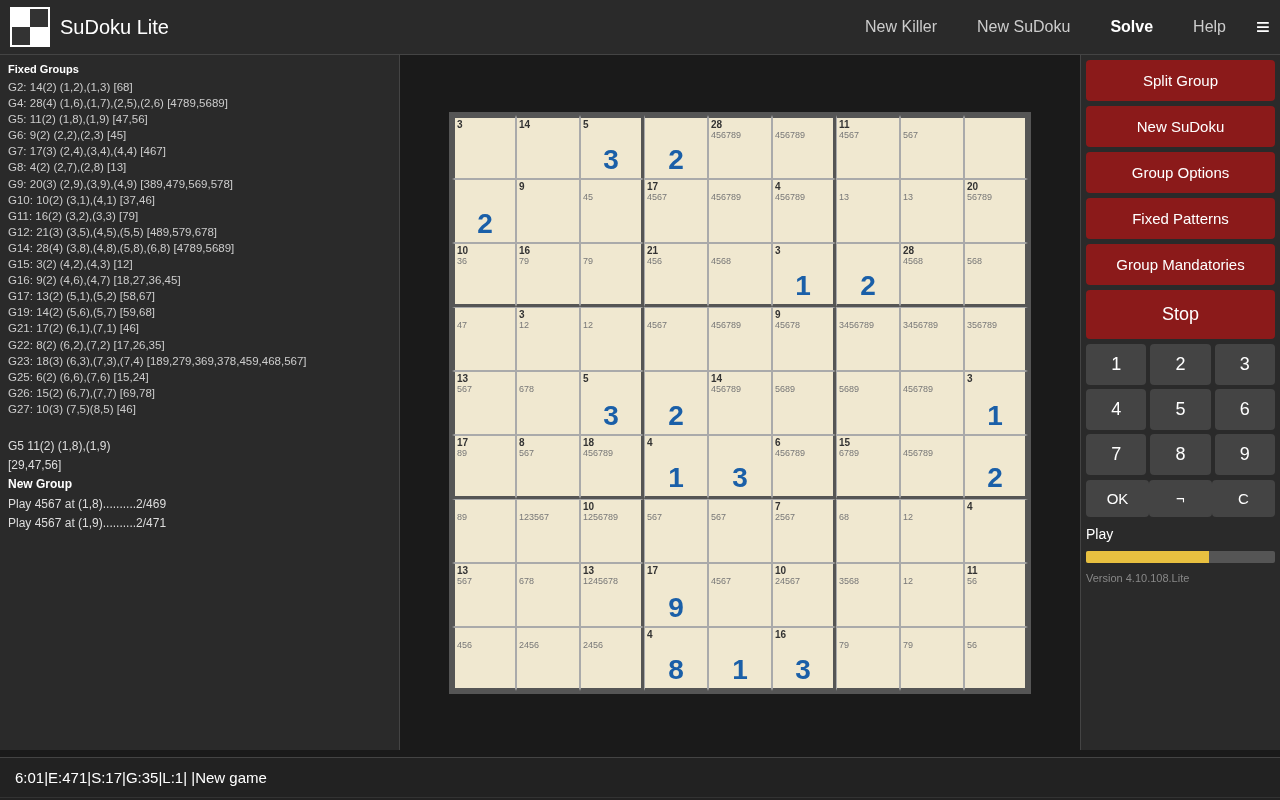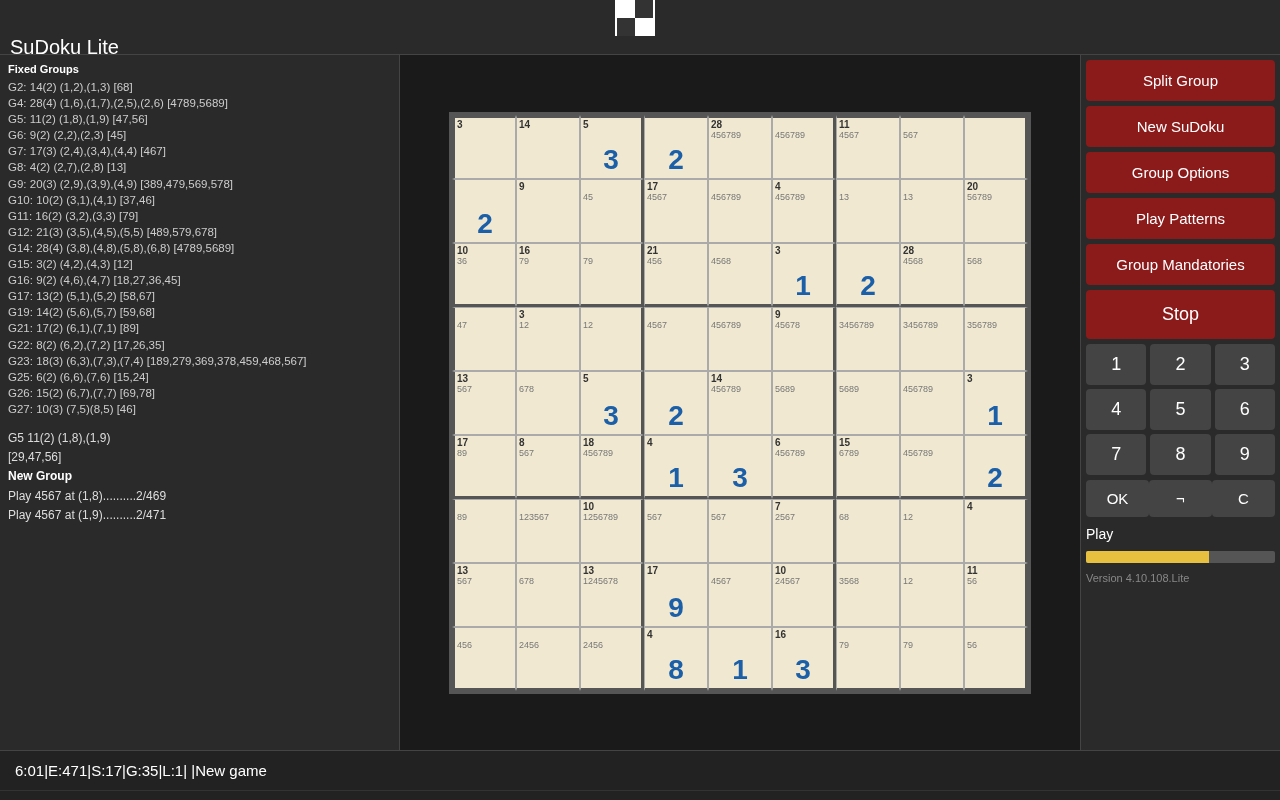--- a/index.html
+++ b/index.html
@@ -14,21 +14,20 @@
     }
 
     
     #top-bar {
       height: 55px;
       background: #2a2a2a;
       display: flex;
       align-items: center;
       padding: 0 10px;
       border-bottom: 1px solid #444;
-      flex-direction: column;
     }
     #app-logo {
       width: 40px;
       height: 40px;
       background: #fff;
       display: flex;
       align-items: center;
       justify-content: center;
       margin-right: 10px;
     }
@@ -89,21 +88,21 @@
       font-weight: bold;
       margin-bottom: 4px;
       font-size: 11px;
     }
     #left-panel .group-item {
       line-height: 1.4;
       color: #ccc;
       font-size: 11.5px;
     }
     #left-panel .status-section {
-      margin-top: 12px;
+      margin-top: 20px;
       color: #ddd;
       font-size: 12px;
       line-height: 1.6;
     }
     #left-panel .status-section .new-group {
       color: #fff;
       font-weight: bold;
     }
 
     
@@ -169,20 +168,21 @@
 
     #status-bar {
       height: 40px;
       background: #222;
       display: flex;
       align-items: center;
       padding: 0 15px;
       font-size: 15px;
       color: #fff;
       border-top: 1px solid #444;
+      margin-top: 7px;
     }
 
     
     #right-panel {
       width: 200px;
       background: #2a2a2a;
       display: flex;
       flex-direction: column;
       padding: 5px;
       gap: 5px;
@@ -305,21 +305,21 @@
         <div class="group-item">G8: 4(2) (2,7),(2,8) [13]</div>
         <div class="group-item">G9: 20(3) (2,9),(3,9),(4,9) [389,479,569,578]</div>
         <div class="group-item">G10: 10(2) (3,1),(4,1) [37,46]</div>
         <div class="group-item">G11: 16(2) (3,2),(3,3) [79]</div>
         <div class="group-item">G12: 21(3) (3,5),(4,5),(5,5) [489,579,678]</div>
         <div class="group-item">G14: 28(4) (3,8),(4,8),(5,8),(6,8) [4789,5689]</div>
         <div class="group-item">G15: 3(2) (4,2),(4,3) [12]</div>
         <div class="group-item">G16: 9(2) (4,6),(4,7) [18,27,36,45]</div>
         <div class="group-item">G17: 13(2) (5,1),(5,2) [58,67]</div>
         <div class="group-item">G19: 14(2) (5,6),(5,7) [59,68]</div>
-        <div class="group-item">G21: 17(2) (6,1),(7,1) [89]</div>
+        <div class="group-item">G21: 17(2) (6,1),(7,1) [46]</div>
         <div class="group-item">G22: 8(2) (6,2),(7,2) [17,26,35]</div>
         <div class="group-item">G23: 18(3) (6,3),(7,3),(7,4) [189,279,369,378,459,468,567]</div>
         <div class="group-item">G25: 6(2) (6,6),(7,6) [15,24]</div>
         <div class="group-item">G26: 15(2) (6,7),(7,7) [69,78]</div>
         <div class="group-item">G27: 10(3) (7,5)(8,5) [46]</div>
       </div>
     <div class="status-section" id="status-section">
         <div>G5 11(2) (1,8),(1,9)</div>
         <div>[29,47,56]</div>
         <div class="new-group" style="font-weight: bold; color: rgb(255, 255, 255);">New Group</div>
@@ -605,21 +605,21 @@
             <div class="cell-candidates">56</div>
           </div>
         </div>
     </div>
   </div>
 
   <div id="right-panel">
     <button class="right-btn">Split Group</button>
     <button class="right-btn">New SuDoku</button>
     <button class="right-btn">Group Options</button>
-    <button class="right-btn">Play Patterns</button>
+    <button class="right-btn">Fixed Patterns</button>
     <button class="right-btn">Group Mandatories</button>
     <button class="right-btn stop">Stop</button>
 
     <div class="num-grid" id="num-grid">
         <button class="num-btn">1</button>
         <button class="num-btn">2</button>
         <button class="num-btn">3</button>
         <button class="num-btn">4</button>
         <button class="num-btn">5</button>
         <button class="num-btn">6</button>

